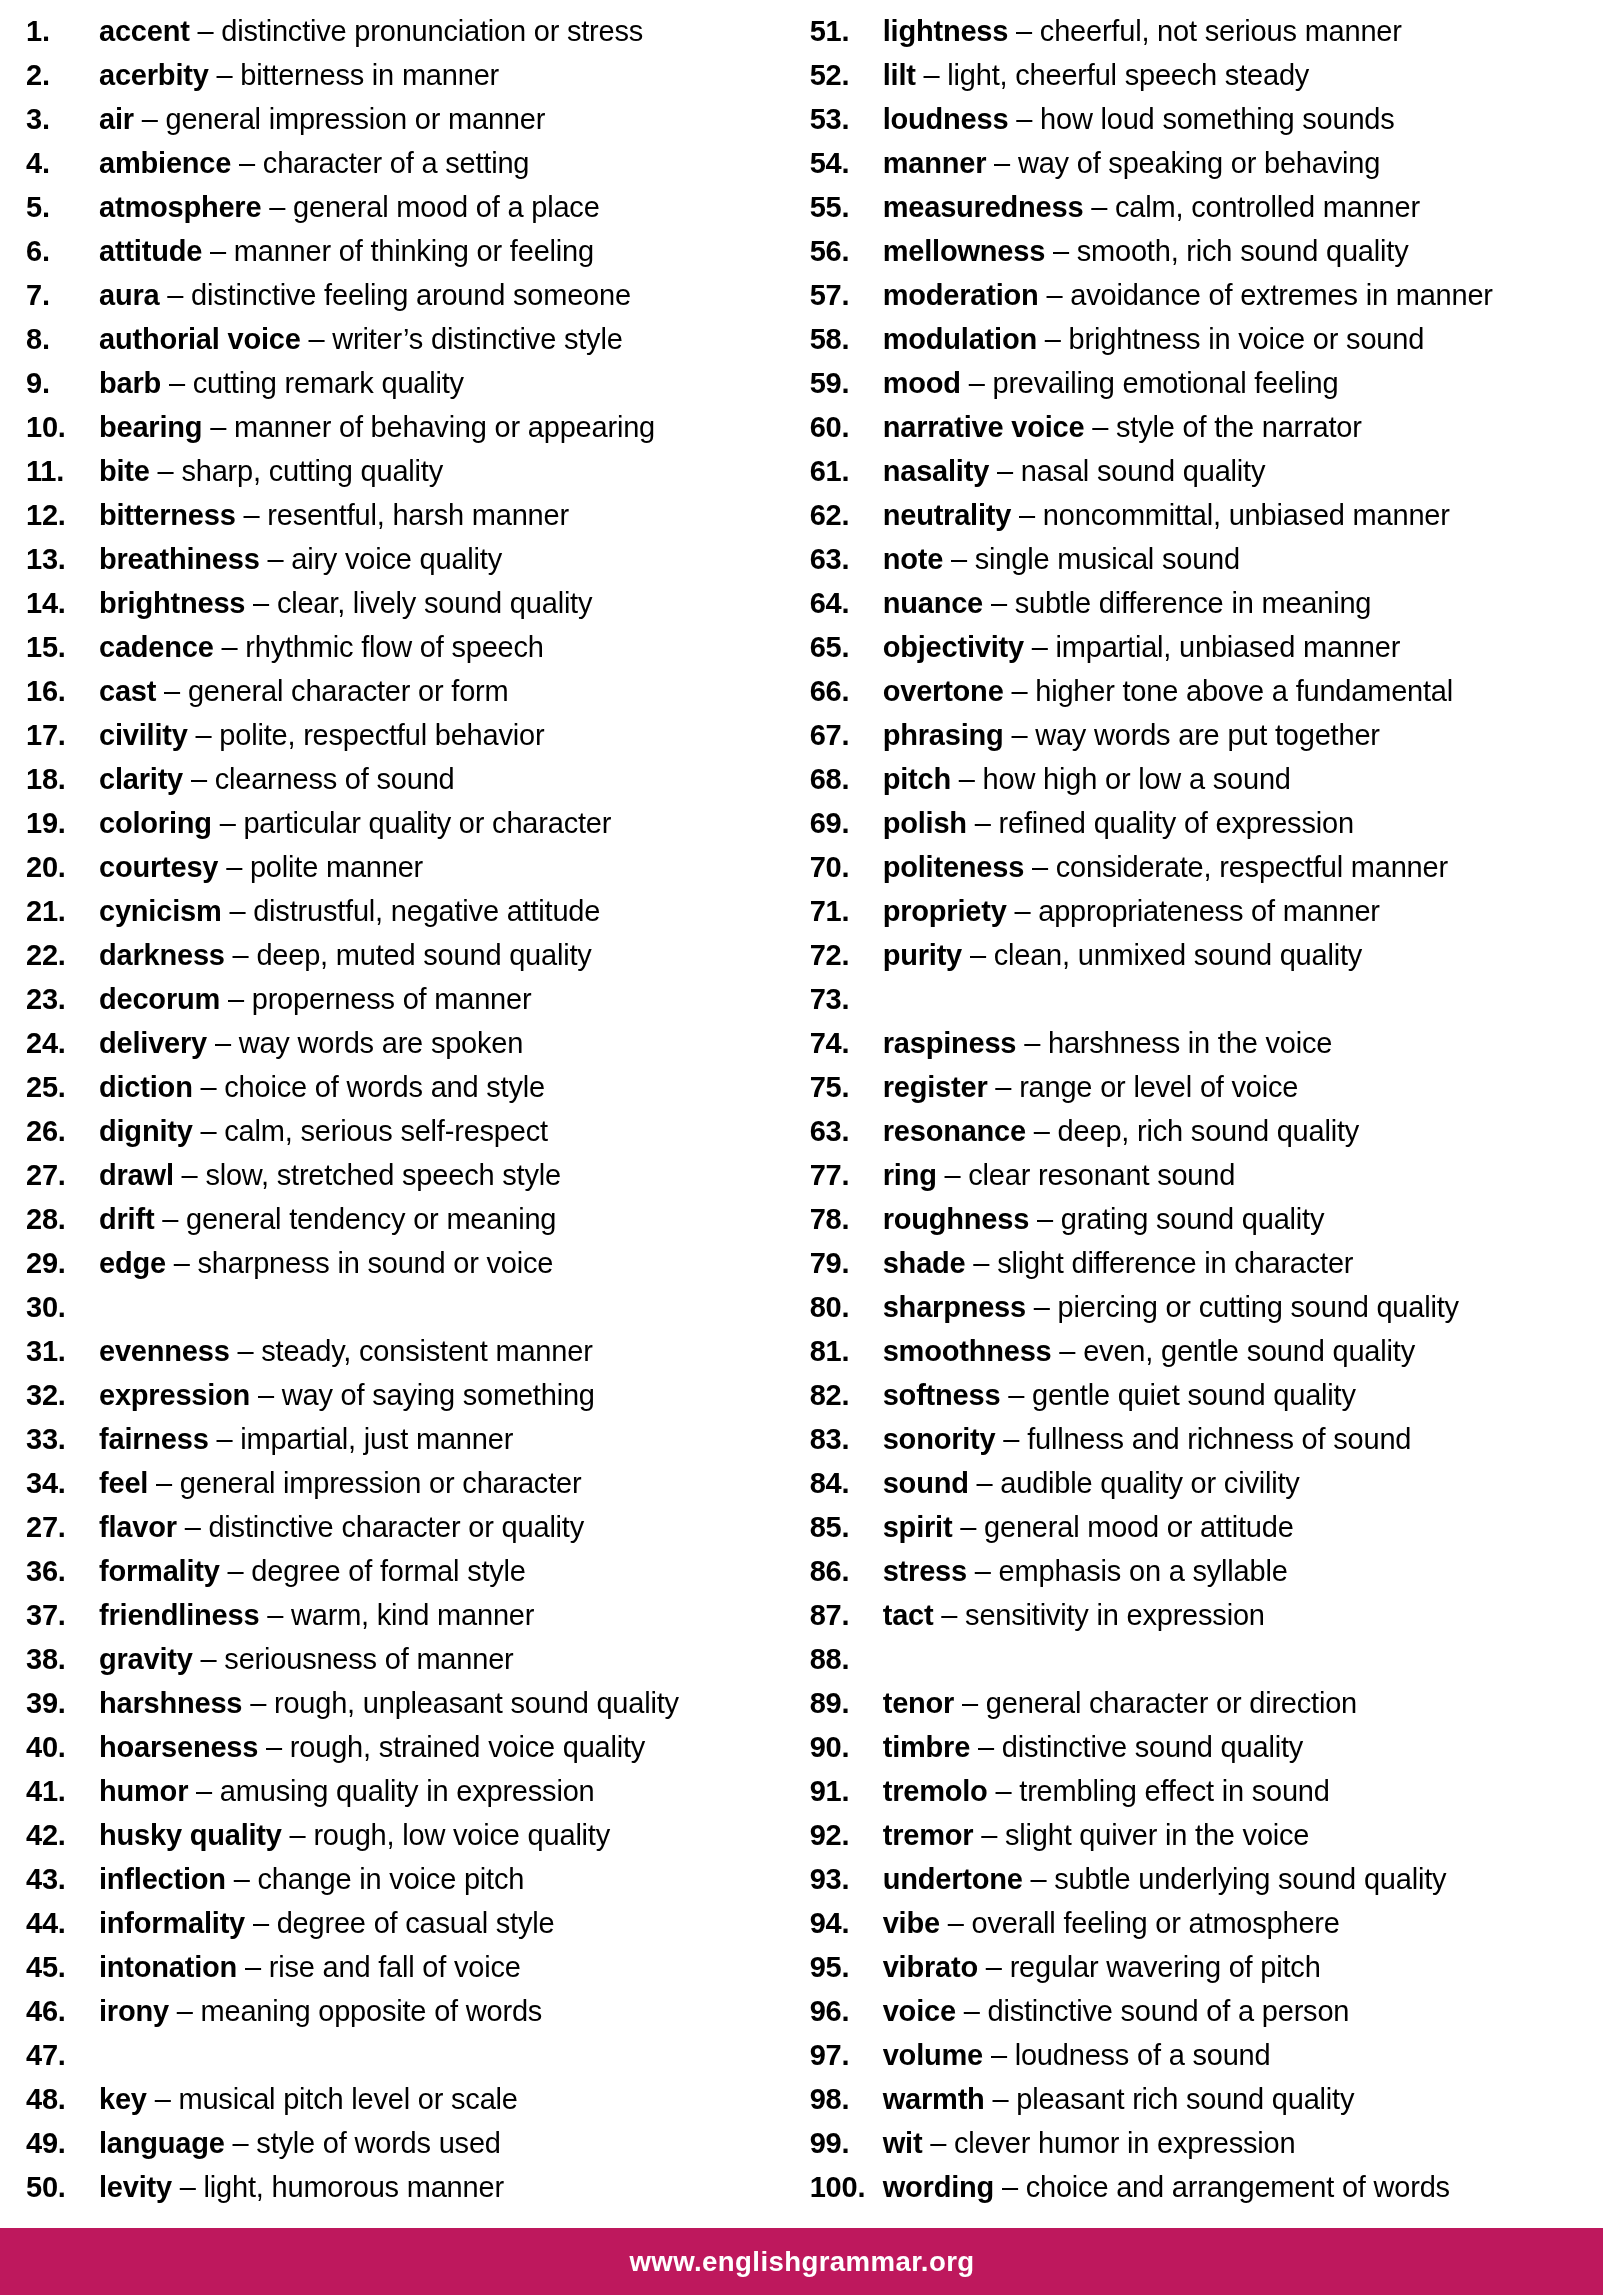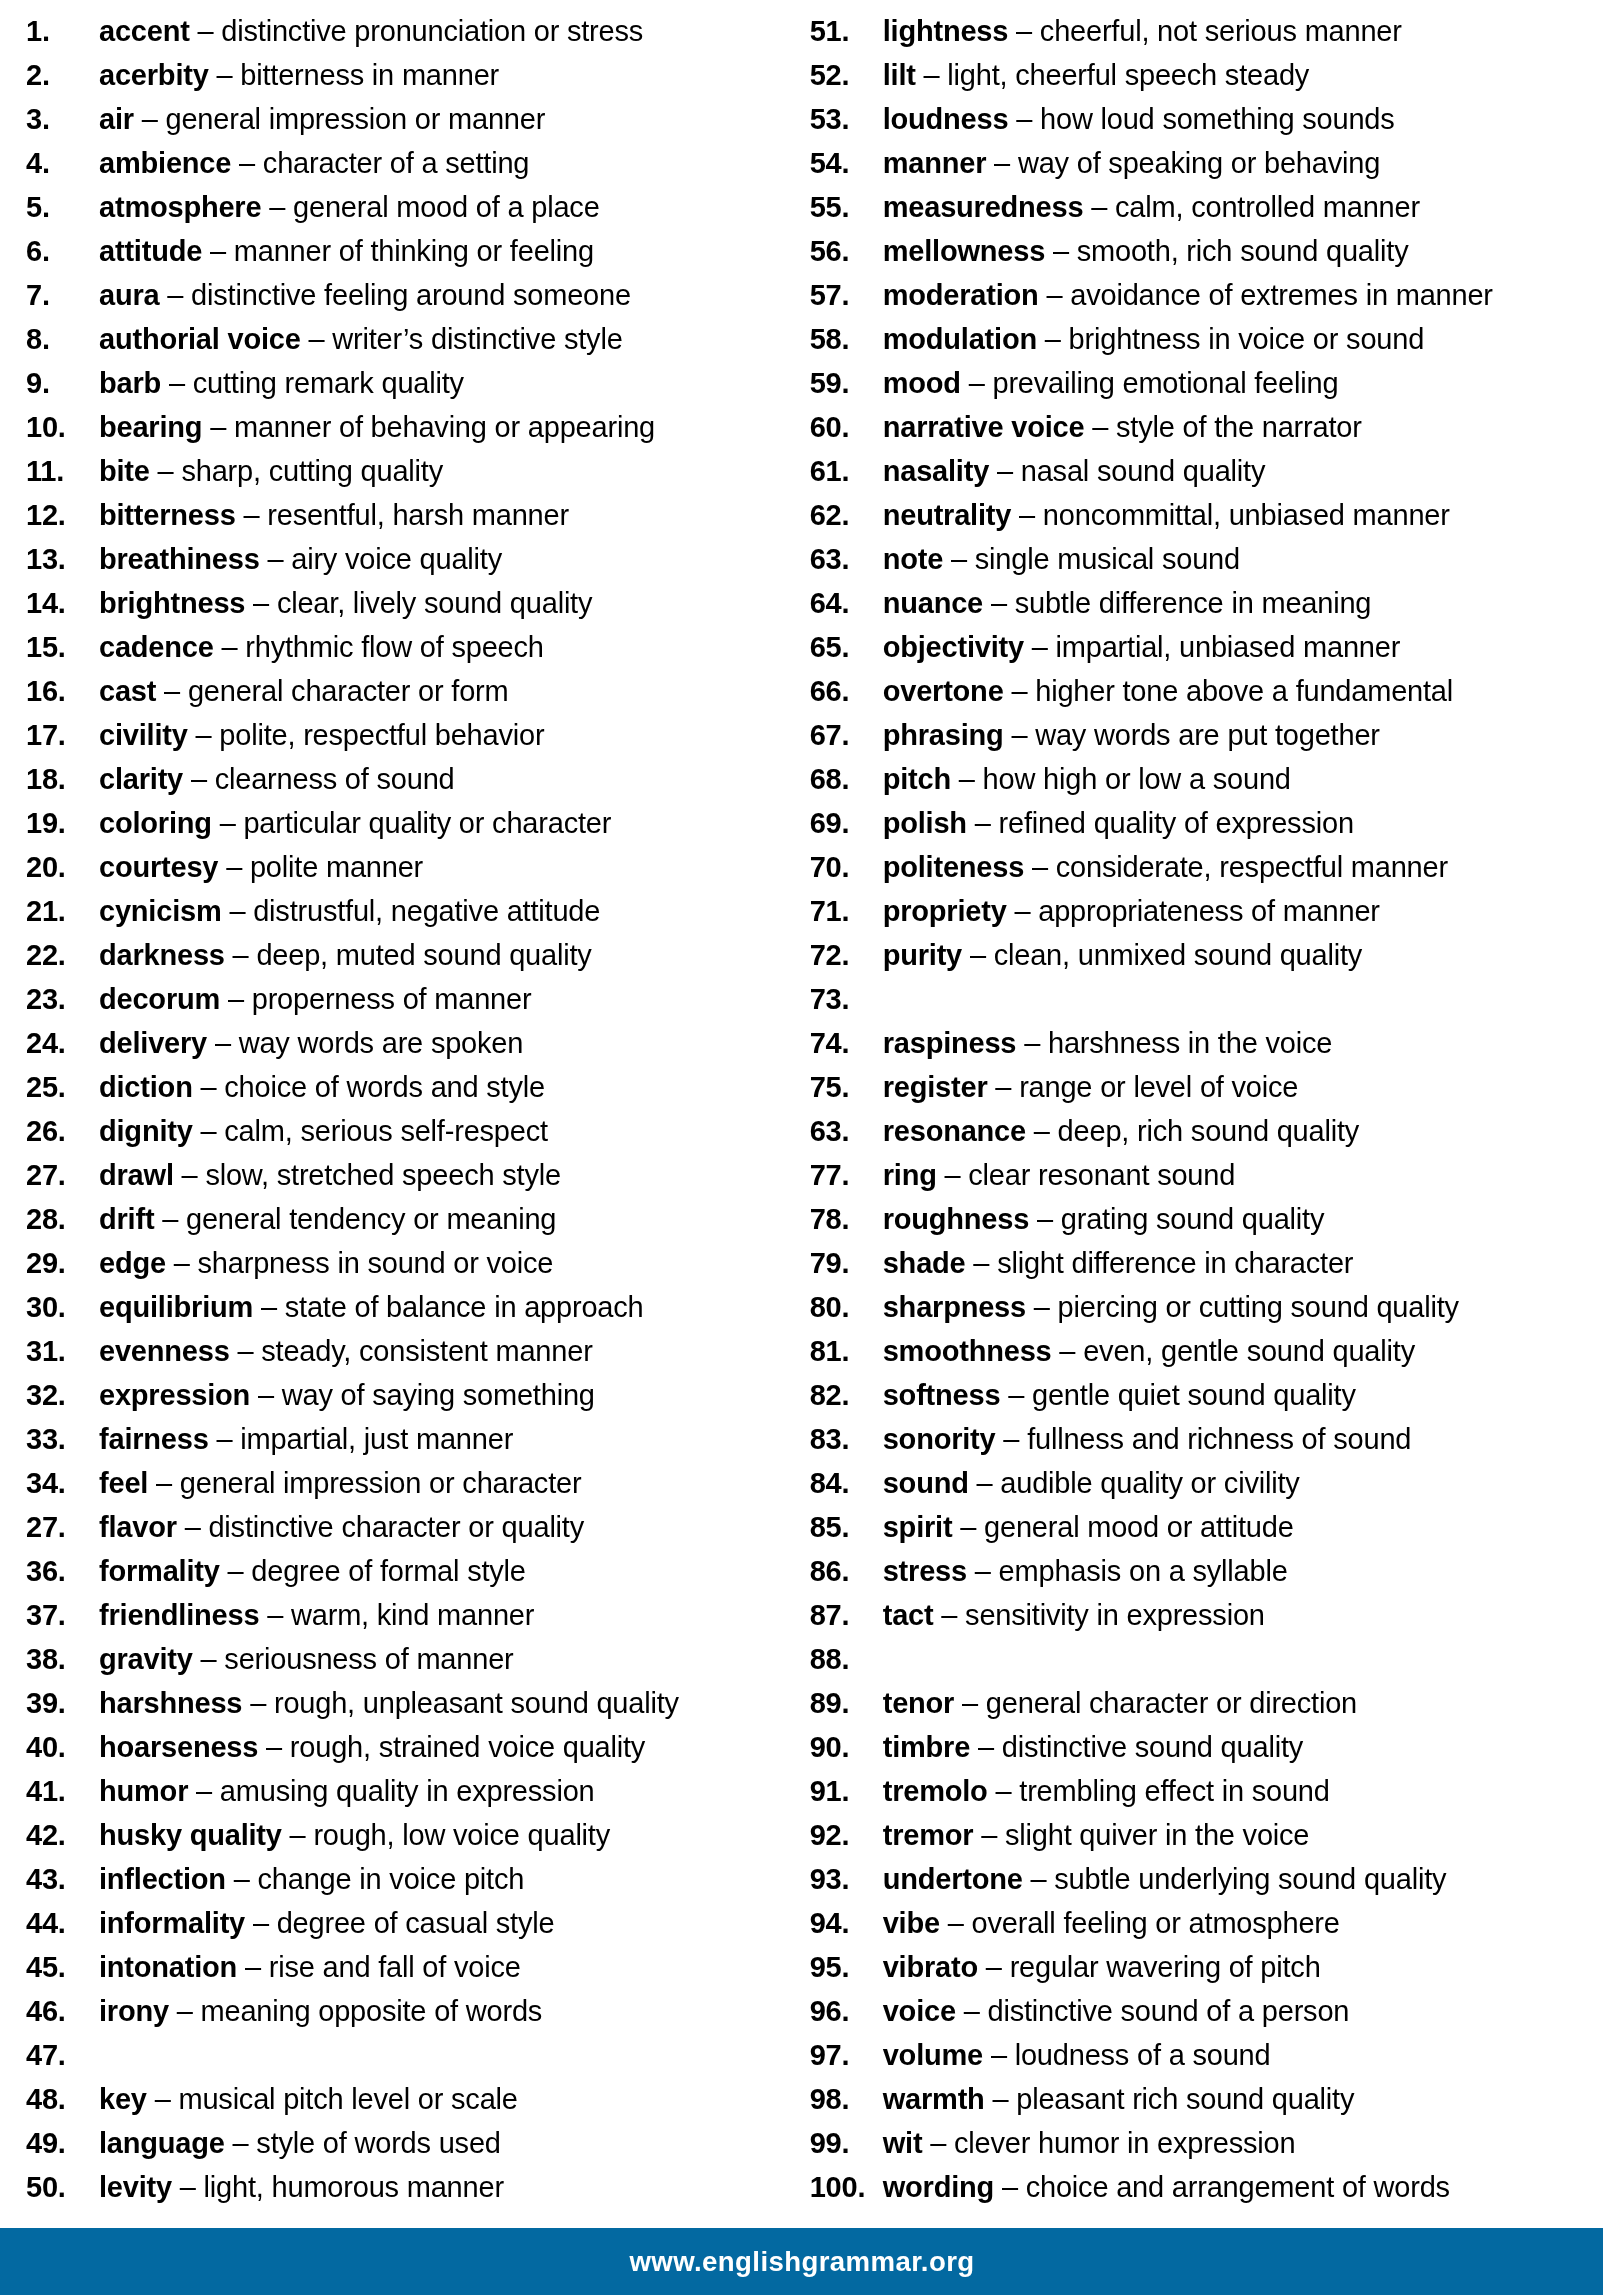--- a/index.html
+++ b/index.html
@@ -175,21 +175,20 @@
       <div class="item">
         <span class="num">28.</span>
         <span class="text"><b class="term">drift</b><span class="def"> – general tendency or meaning</span></span>
       </div>
       <div class="item">
         <span class="num">29.</span>
         <span class="text"><b class="term">edge</b><span class="def"> – sharpness in sound or voice</span></span>
       </div>
       <div class="item">
         <span class="num">30.</span>
-        <span class="text"><b class="term">equilibrium</b><span class="def"> – state of balance in approach</span></span>
       </div>
       <div class="item">
         <span class="num">31.</span>
         <span class="text"><b class="term">evenness</b><span class="def"> – steady, consistent manner</span></span>
       </div>
       <div class="item">
         <span class="num">32.</span>
         <span class="text"><b class="term">expression</b><span class="def"> – way of saying something</span></span>
       </div>
       <div class="item">
@@ -459,16 +458,16 @@
         <span class="num">99.</span>
         <span class="text"><b class="term">wit</b><span class="def"> – clever humor in expression</span></span>
       </div>
       <div class="item">
         <span class="num">100.</span>
         <span class="text"><b class="term">wording</b><span class="def"> – choice and arrangement of words</span></span>
       </div>
     </div>
 </main>
 
-<footer style="background: #0369a1; color: rgb(255, 255, 255);">
+<footer style="background: #be185d; color: rgb(255, 255, 255);">
   <span class="footer-url">www.englishgrammar.org</span>
 </footer>
 
 
 </body></html>

